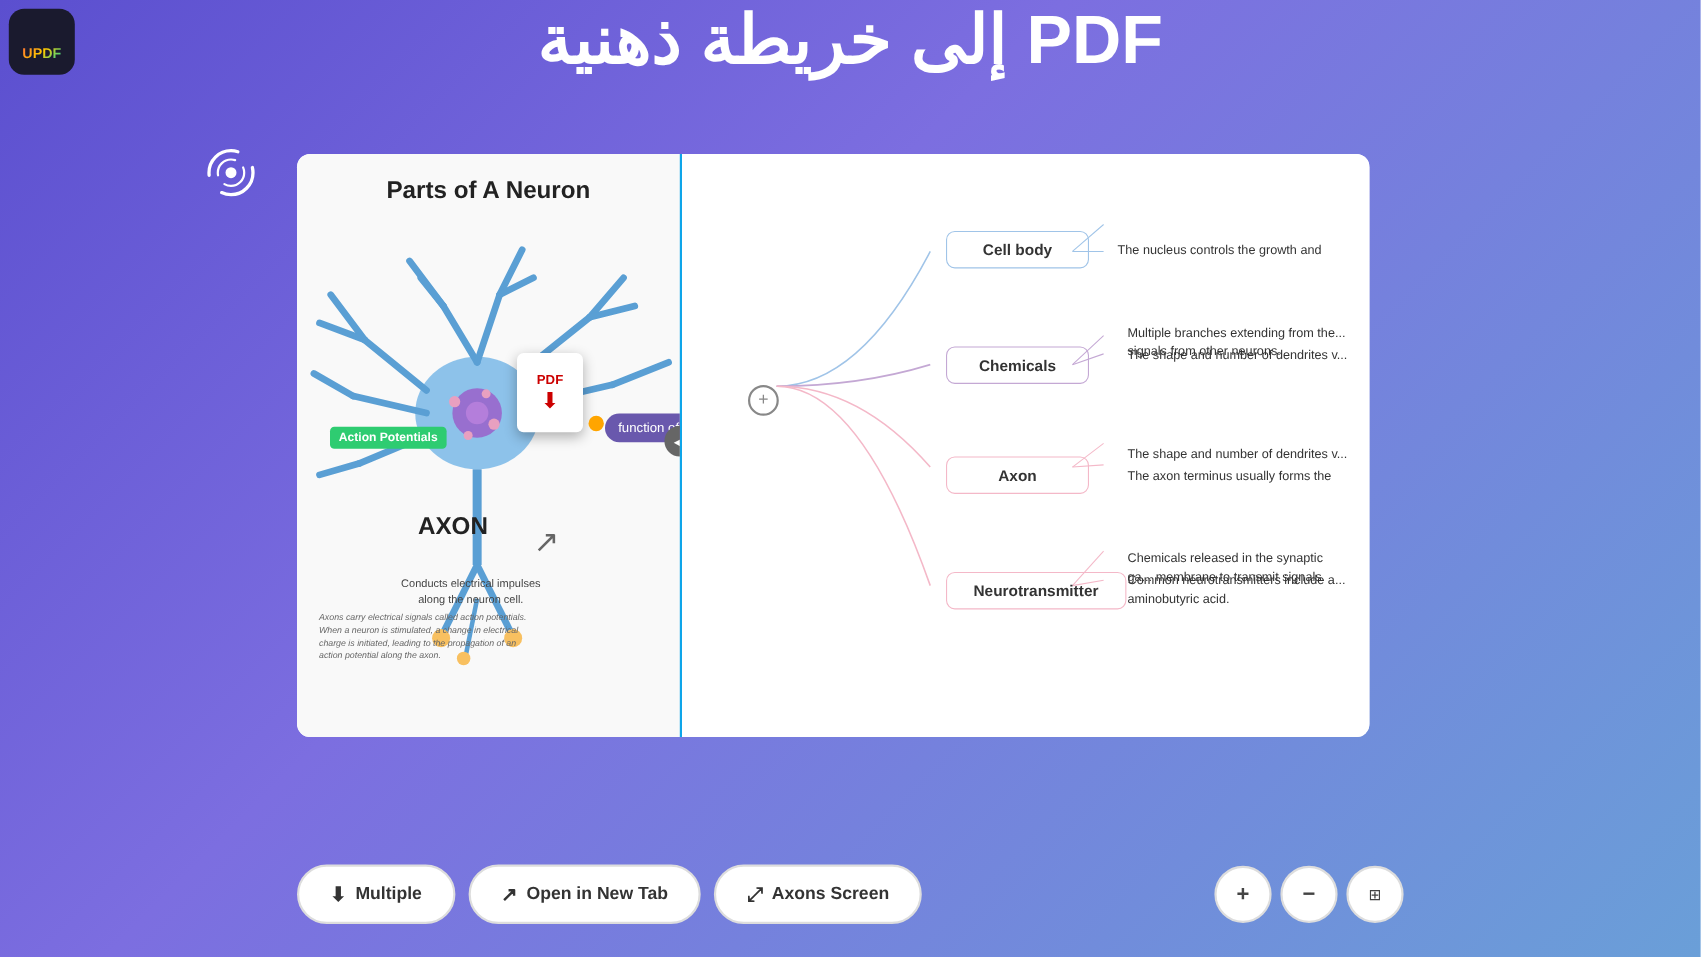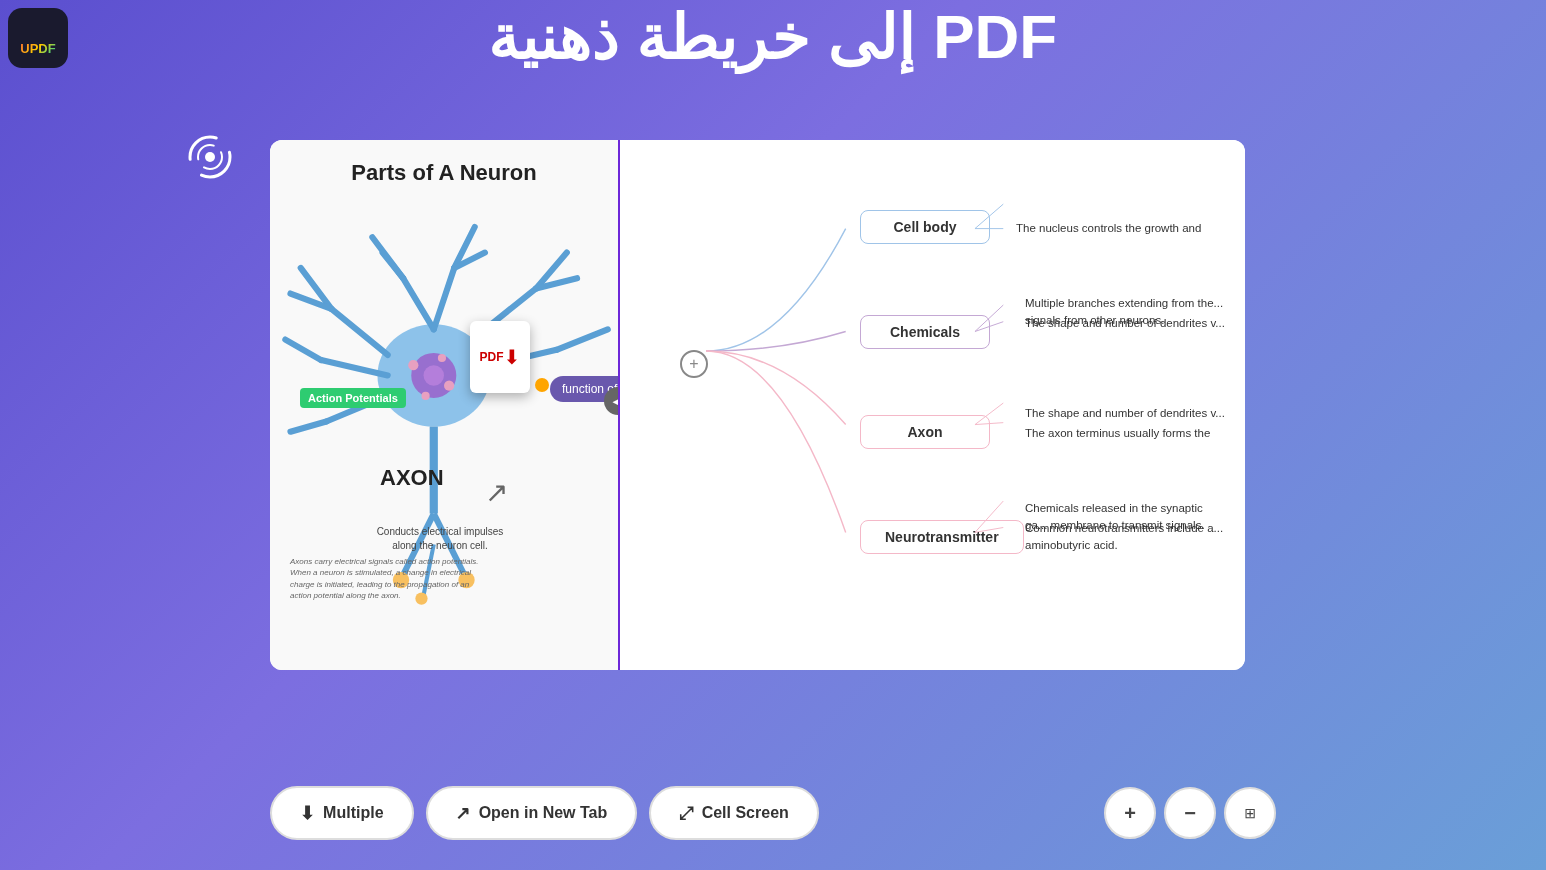--- a/index.html
+++ b/index.html
@@ -63,21 +63,21 @@
       background: white;
       border-radius: 12px;
       overflow: hidden;
       display: flex;
     }
 
     
     .left-panel {
       width: 350px;
       min-width: 350px;
-      border-right: 2px solid #6d28d9;
+      border-right: 2px solid #0ea5e9;
       position: relative;
       overflow: hidden;
       background: #f9f9f9;
     }
 
     .neuron-title {
       text-align: center;
       font-size: 22px;
       font-weight: 800;
       color: #222;
@@ -114,21 +114,20 @@
 
     .axon-desc {
       position: absolute;
       bottom: 58px;
       left: 88px;
       font-size: 10px;
       color: #444;
       text-align: center;
       width: 140px;
       line-height: 1.4;
-      margin-left: 12px;
     }
 
     .axon-notes {
       position: absolute;
       bottom: 10px;
       left: 20px;
       font-size: 8px;
       color: #666;
       line-height: 1.4;
       width: 200px;
@@ -139,21 +138,21 @@
     .pdf-overlay {
       position: absolute;
       top: 130px;
       left: 200px;
       width: 60px;
       height: 72px;
       background: white;
       border-radius: 6px;
       box-shadow: 0 4px 12px rgba(0,0,0,0.3);
       display: flex;
-      flex-direction: row;
+      flex-direction: column;
       align-items: center;
       justify-content: center;
       z-index: 10;
     }
     .pdf-label {
       font-size: 12px;
       font-weight: 800;
       color: #cc0000;
     }
     .pdf-arrow {
@@ -505,21 +504,21 @@
       <span>Multiple</span>
     </button>
 
     <button class="btn-action">
       <span style="font-size:18px;">↗</span>
       <span>Open in New Tab</span>
     </button>
 
     <button class="btn-action">
       <span style="font-size:18px;">⤢</span>
-      <span>Cell Screen</span>
+      <span>Axons Screen</span>
     </button>
 
   </div>
 
   <div class="toolbar-right">
 
     <button class="btn-icon-round">
       <span style="font-weight:700;">+</span>
     </button>
 

